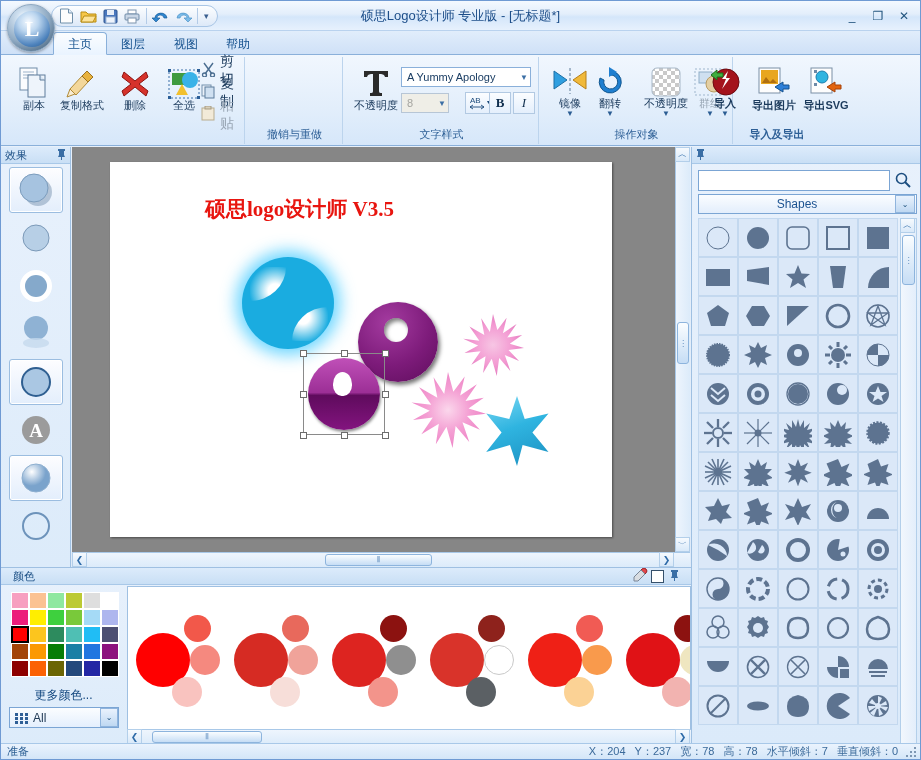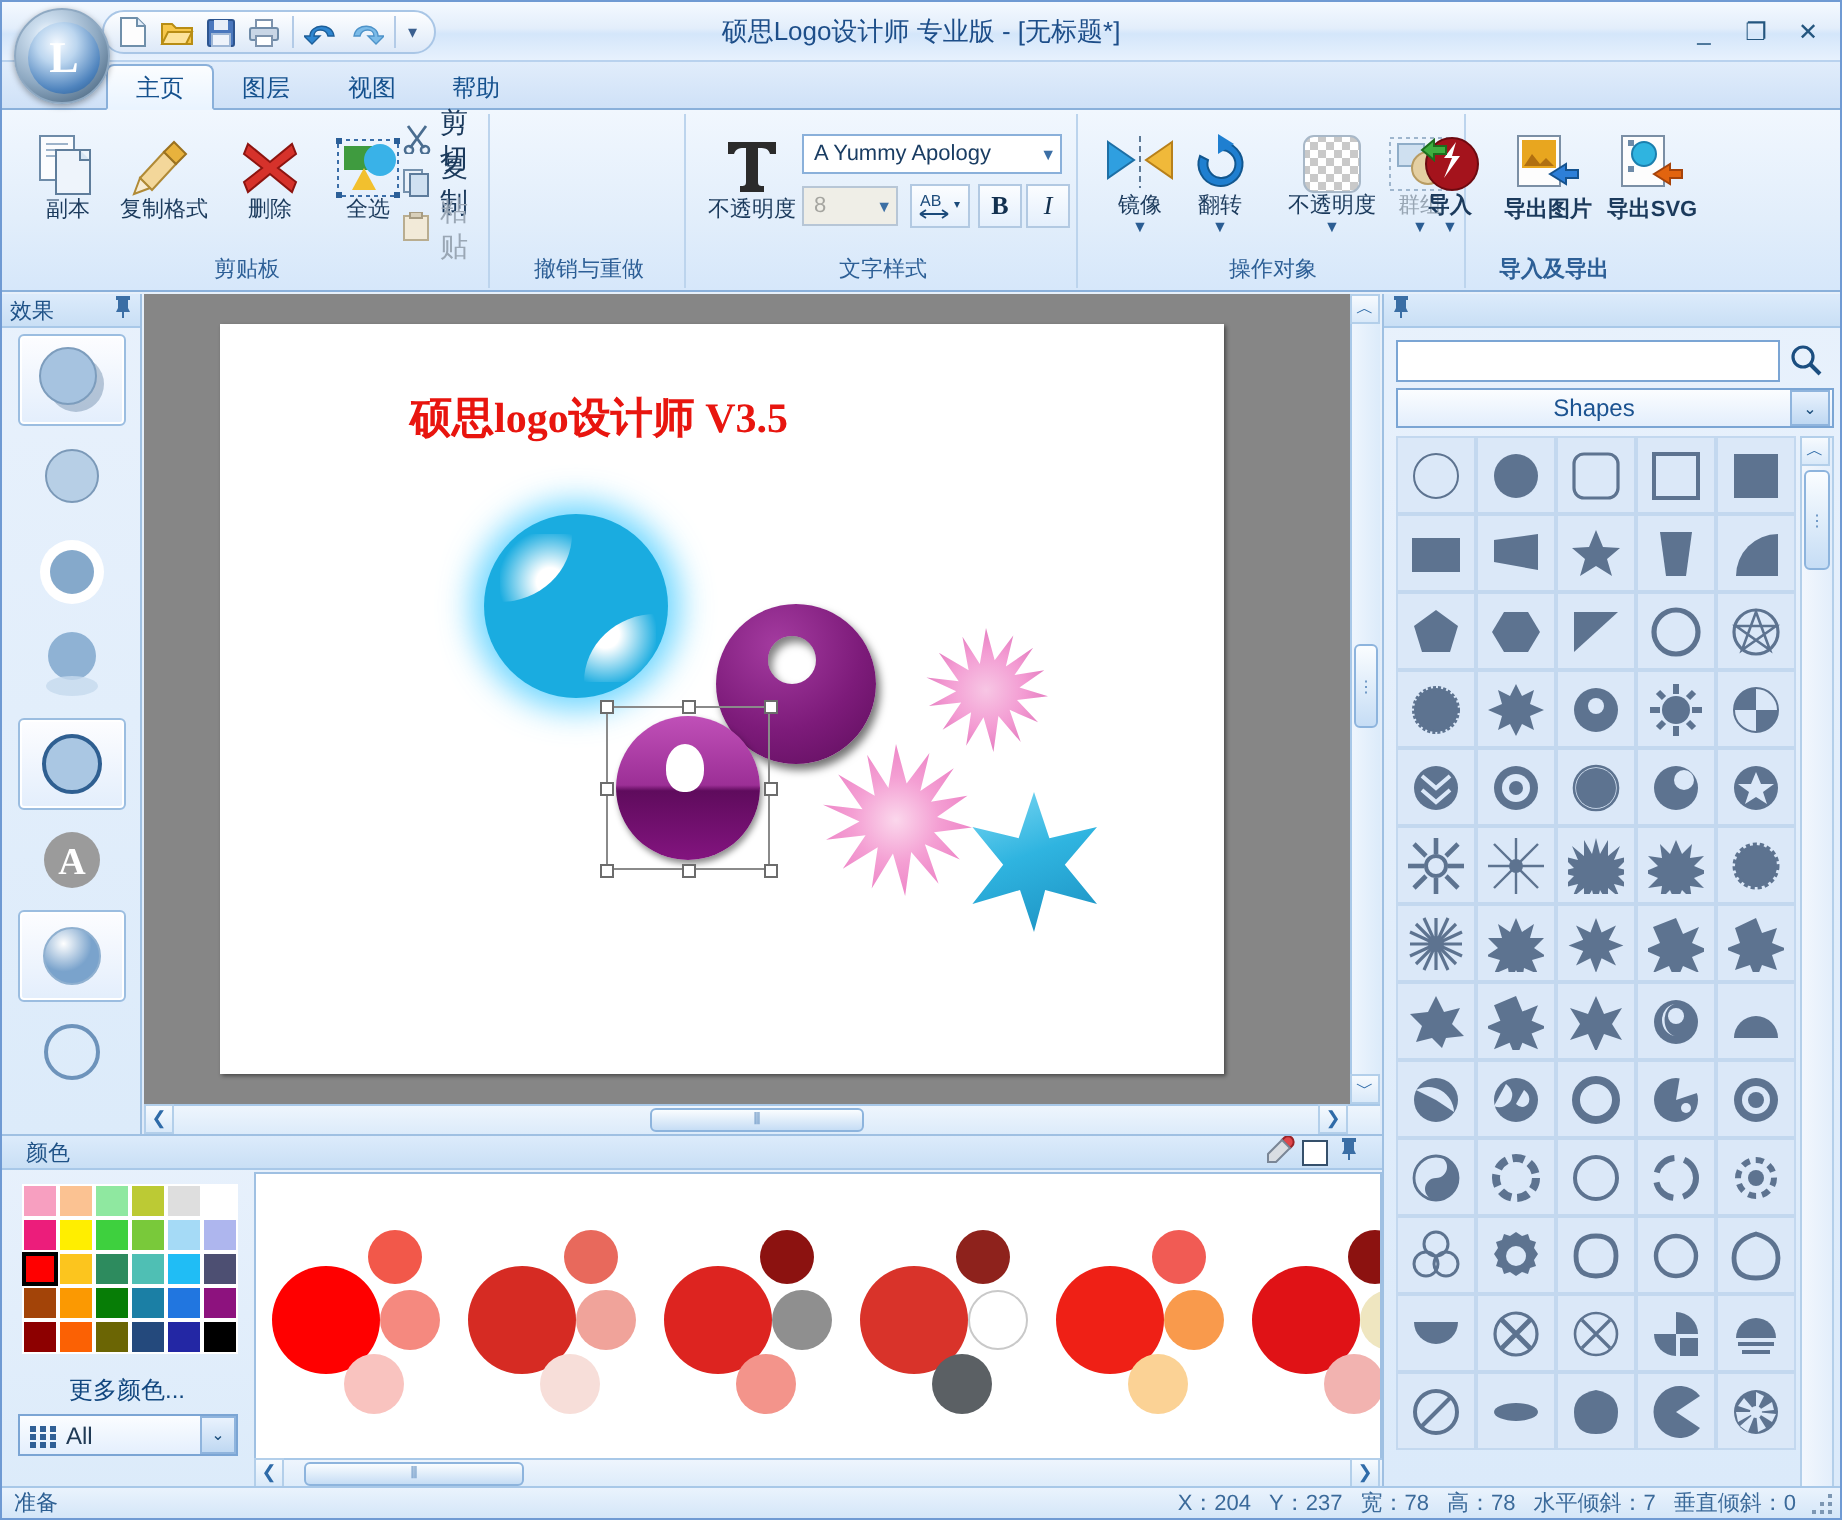--- a/index.html
+++ b/index.html
@@ -472,21 +472,20 @@
         <div class="smallbtn dim" style="left:196px; top:46px;">
           <span>
             <svg width="15" height="15" viewBox="0 0 15 15">
                 <rect x="1" y="2" width="12" height="12" fill="#f2ead8" stroke="#b9ad90"></rect>
                 <rect x="4" y="0" width="6" height="3" fill="#d8cfba" stroke="#a79c83"></rect>
               </svg>
           </span>
           <span>粘贴</span>
         </div>
       </div>
-      <div class="grp-label">剪贴板</div>
     </div>
 
     <div class="grp" style="left:246px; width:96px;">
       <div class="grp-label">撤销与重做</div>
     </div>
 
     <div class="grp" style="left:344px; width:194px;">
       <div class="grp-body">
         <div class="bigbtn" style="left:2px; top:4px;">
           <span class="ic">
@@ -499,21 +498,21 @@
 
         <div class="combo" style="left:56px; top:8px; width:130px;">
           <span class="cv">A Yummy Apology</span>
           <span class="ca">▼</span>
         </div>
         <div class="combo dim" style="left:56px; top:34px; width:48px;">
           <span class="cv">8</span>
           <span class="ca">▼</span>
         </div>
 
-        <div class="tbtn" style="left:110px; top:33px; width:30px; border:1px solid #b2c9e2; background:linear-gradient(180deg,#fbfdff,#e4effc);">
+        <div class="tbtn" style="left:120px; top:33px; width:30px; border:1px solid #b2c9e2; background:linear-gradient(180deg,#fbfdff,#e4effc);">
           <svg width="22" height="16" viewBox="0 0 22 16">
               <text x="1" y="8" font-size="8" fill="#1b4a7a" font-family="Liberation Sans">AB</text>
               <path d="M1 12 h14 M1 12 l3-2 M1 12 l3 2 M15 12 l-3-2 M15 12 l-3 2" stroke="#1b4a7a" fill="none" stroke-width=".9"></path>
               <path d="M18 6 l3 0 l-1.5 3 z" fill="#1b4a7a"></path>
             </svg>
         </div>
         <div class="tbtn" style="left:144px; top:33px; width:22px; border:1px solid #b2c9e2; background:linear-gradient(180deg,#fbfdff,#e4effc); font-weight:bold; font-family:'Liberation Serif',serif;">B</div>
         <div class="tbtn" style="left:168px; top:33px; width:22px; border:1px solid #b2c9e2; background:linear-gradient(180deg,#fbfdff,#e4effc); font-style:italic; font-family:'Liberation Serif',serif;">I</div>
       </div>
       <div class="grp-label">文字样式</div>

